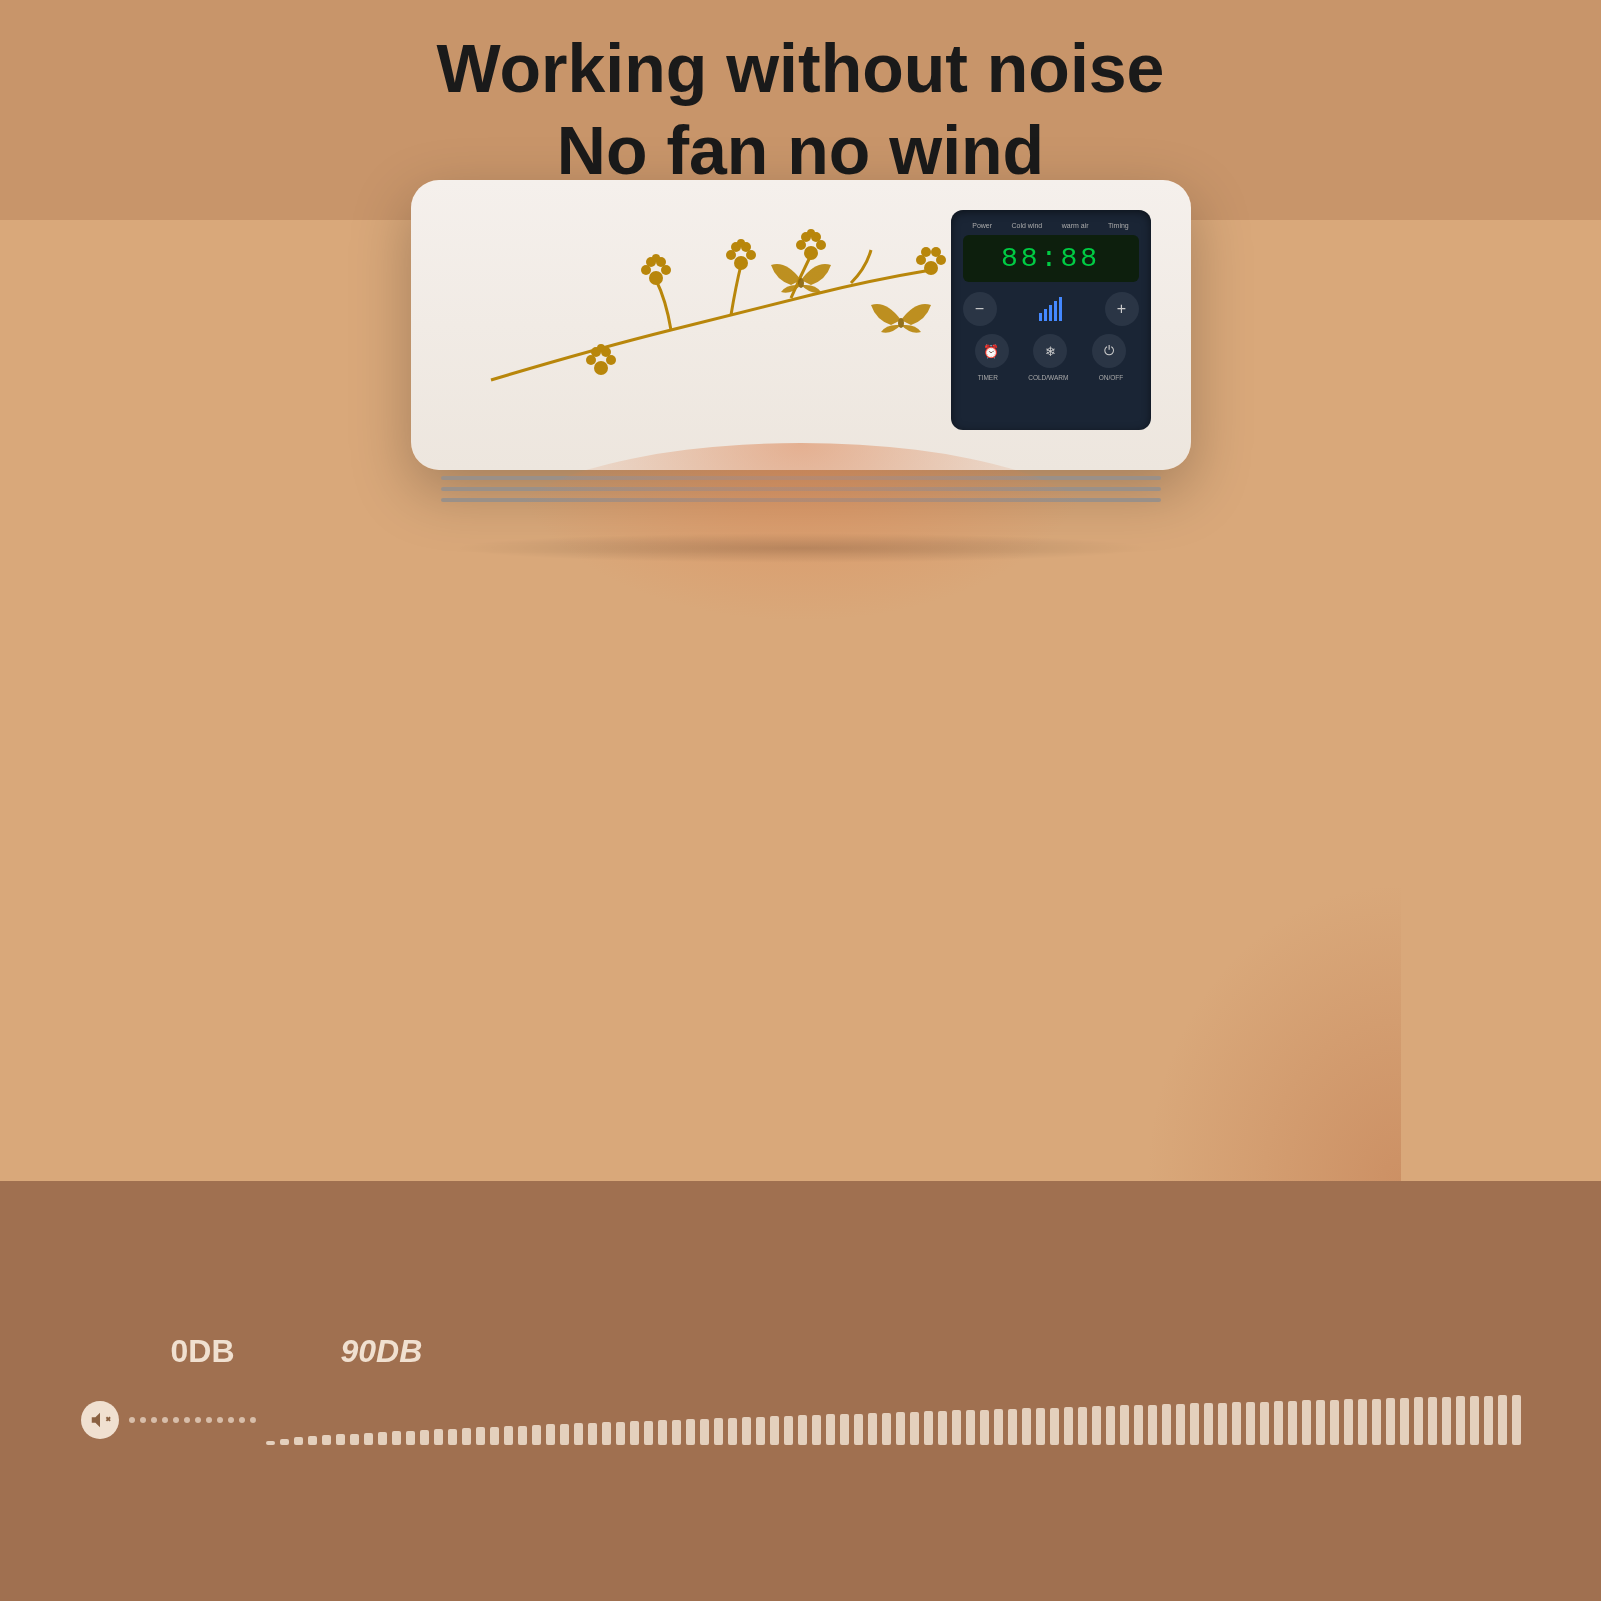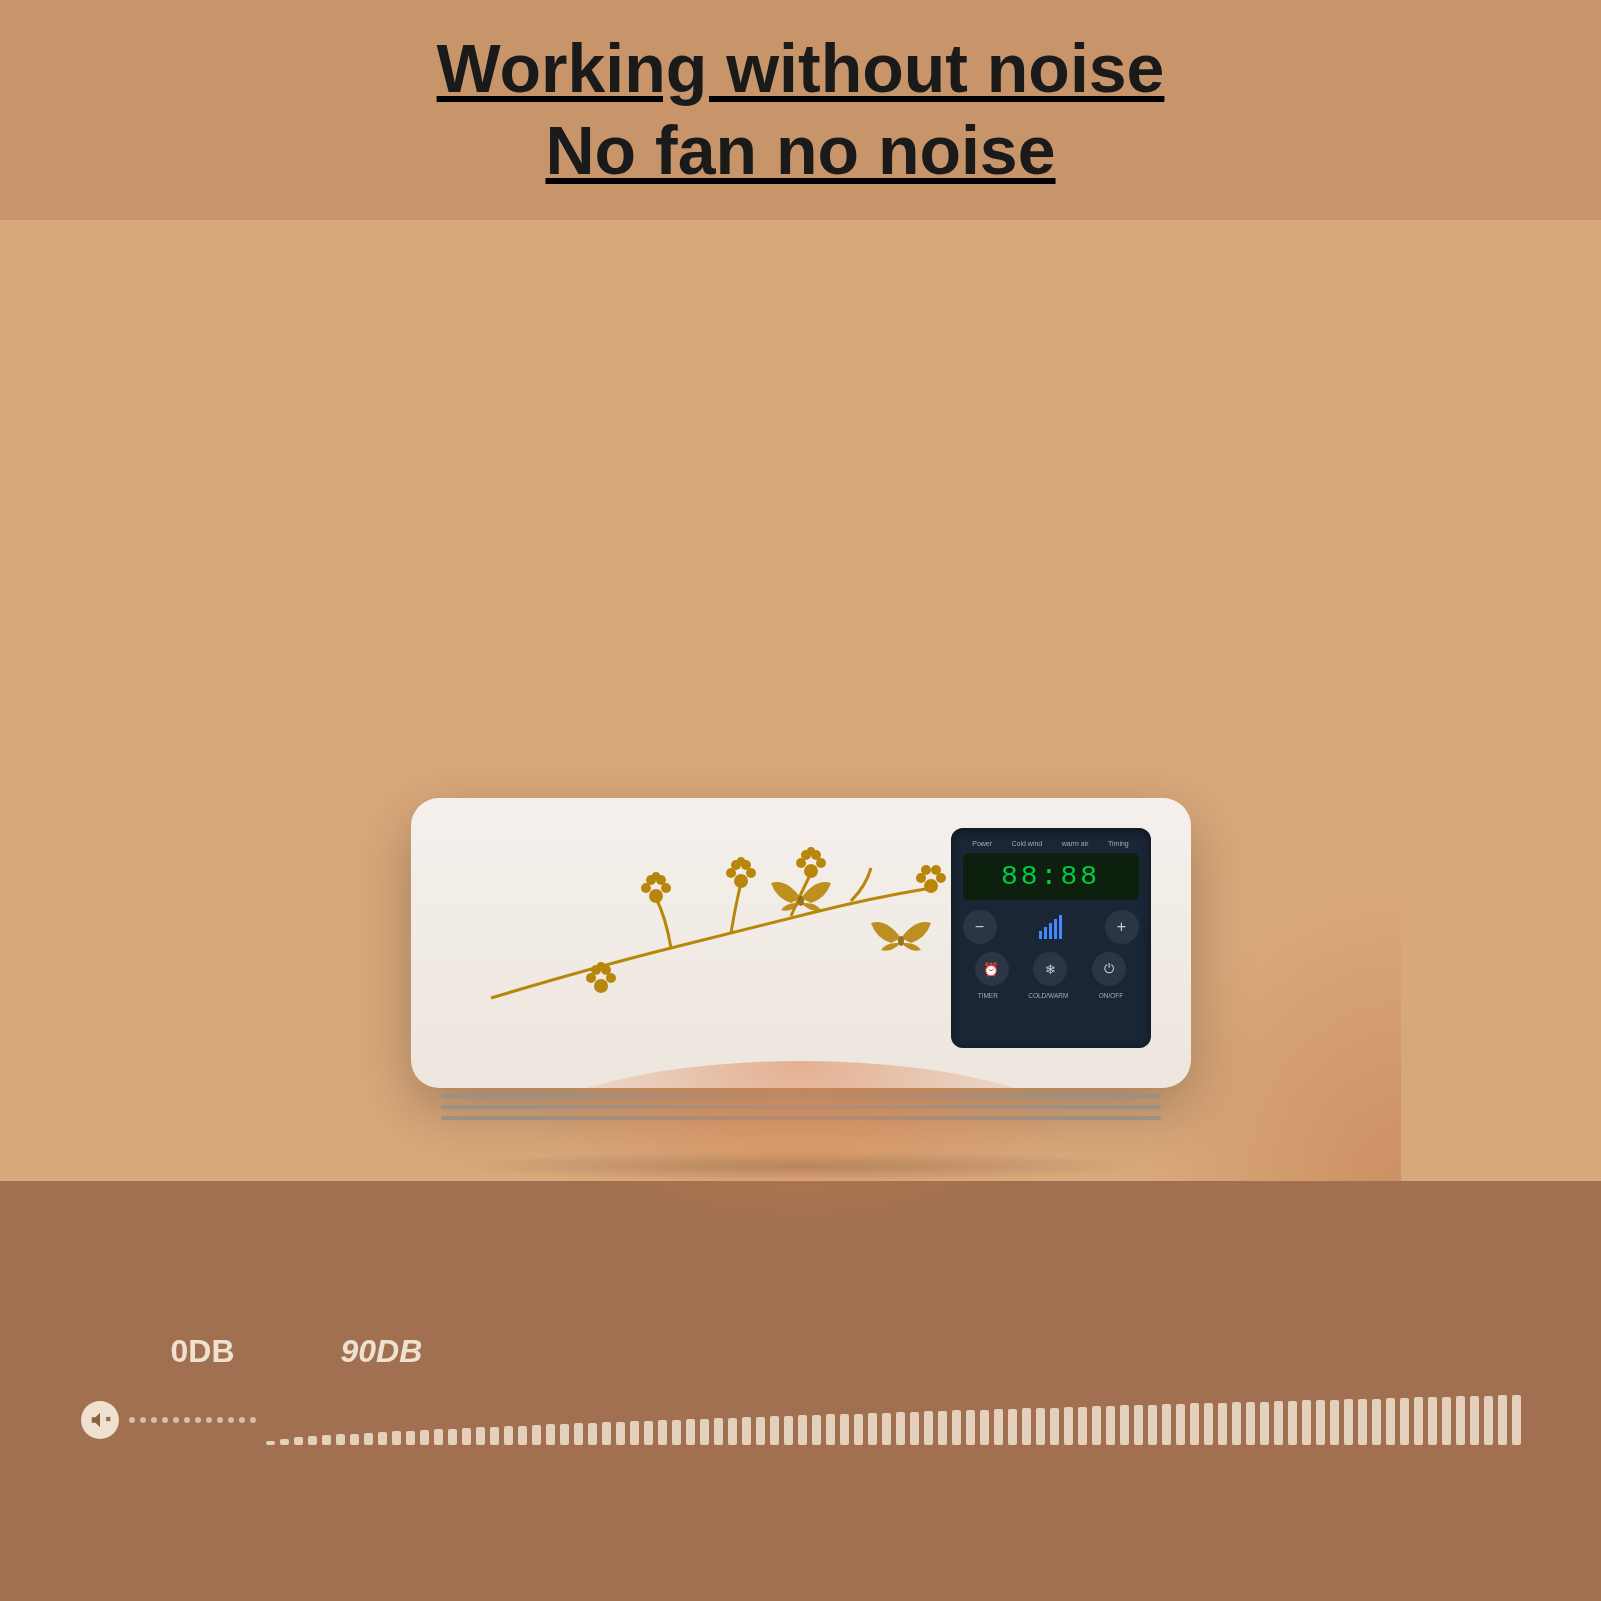--- a/index.html
+++ b/index.html
@@ -19,41 +19,40 @@
     }
 
     
     .top-section {
       background-color: #c8956a;
       width: 100%;
       height: 220px;
       display: flex;
       align-items: center;
       justify-content: center;
-      text-decoration: underline;
     }
 
     .headline {
       text-align: center;
     }
 
     .headline h1 {
       font-size: 68px;
       font-weight: 900;
       color: #1a1a1a;
       line-height: 1.2;
     }
 
     
     .middle-section {
       background-color: #d9a87a;
       width: 100%;
       flex: 1;
       display: flex;
-      align-items: flex-end;
+      align-items: flex-start;
       justify-content: center;
       position: relative;
     }
 
     
     .heater-container {
       position: relative;
       width: 780px;
       margin-top: -40px;
     }
@@ -337,21 +336,21 @@
 
   </style>
 </head>
 <body>
 
 <div class="page-wrapper">
 
   <div class="top-section">
     <div class="headline">
       <h1>Working without noise</h1>
-      <h1>No fan no noise</h1>
+      <h1>No fan no wind</h1>
     </div>
   </div>
 
   <div class="middle-section">
     <div class="wall-shadow"></div>
 
     <div class="heater-container">
 
       <div class="heater-body">
 

